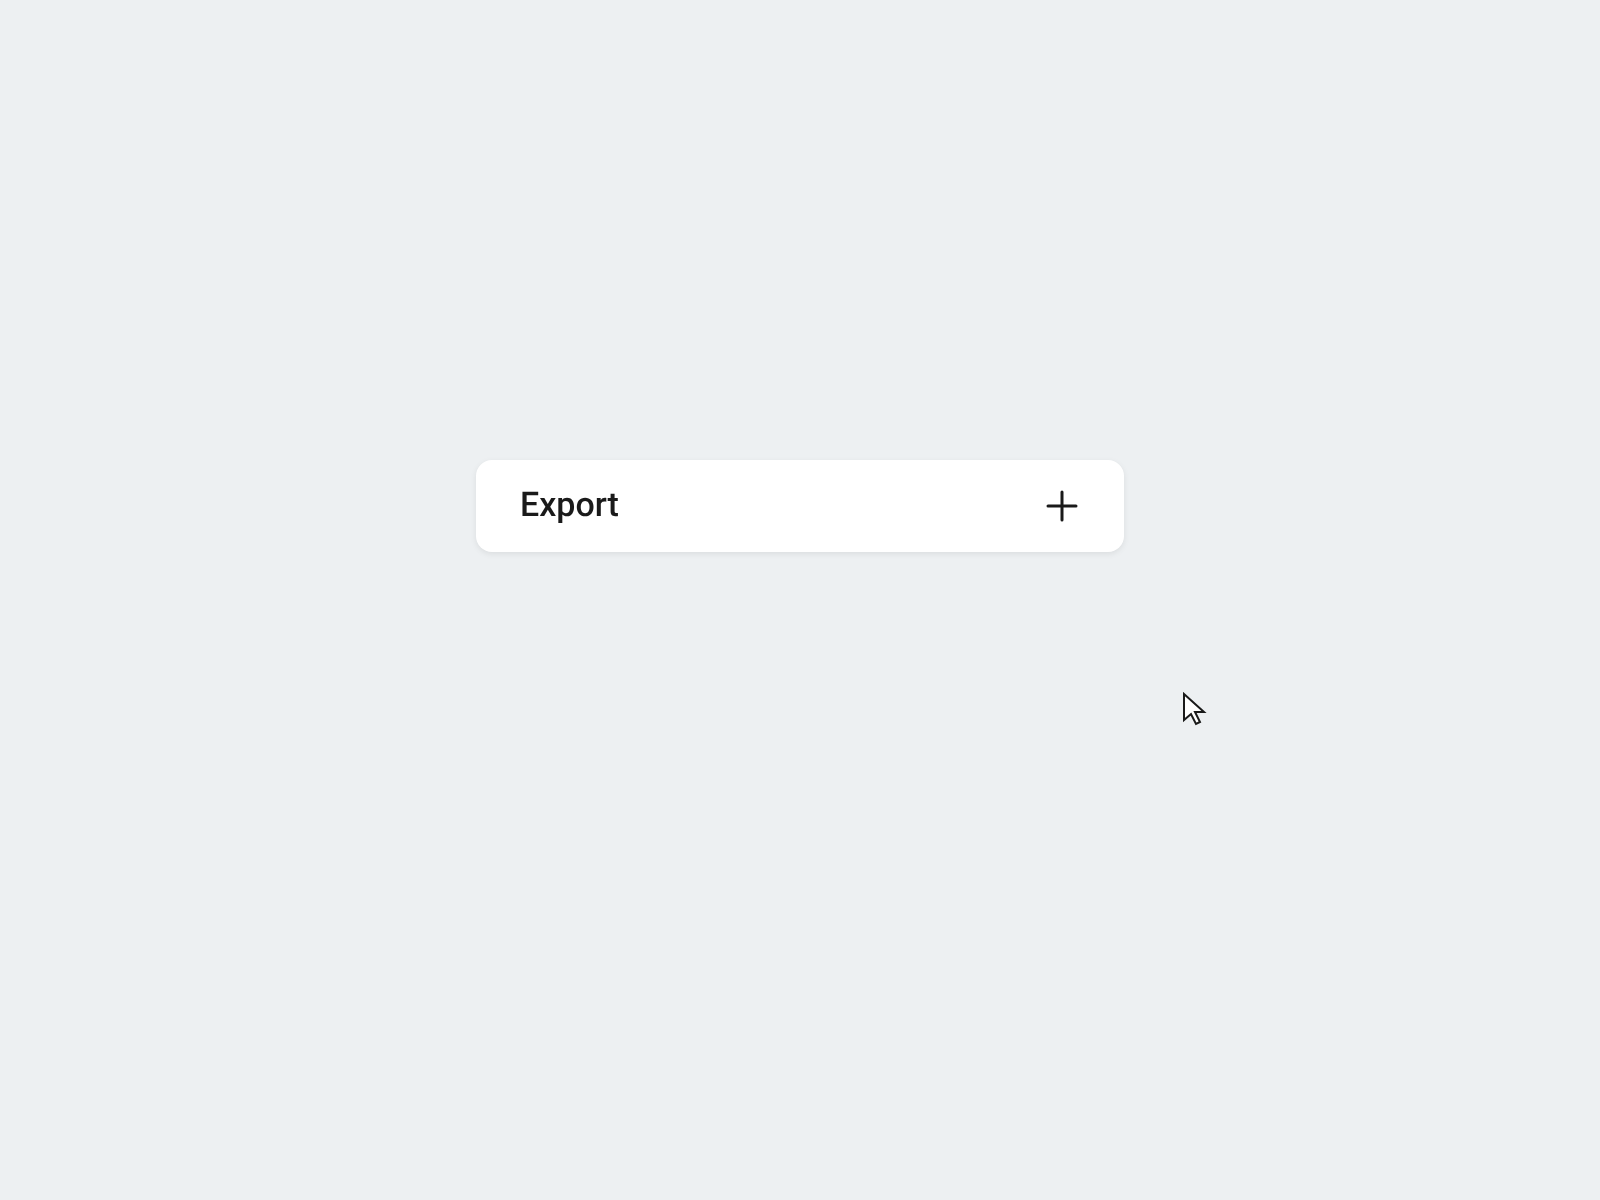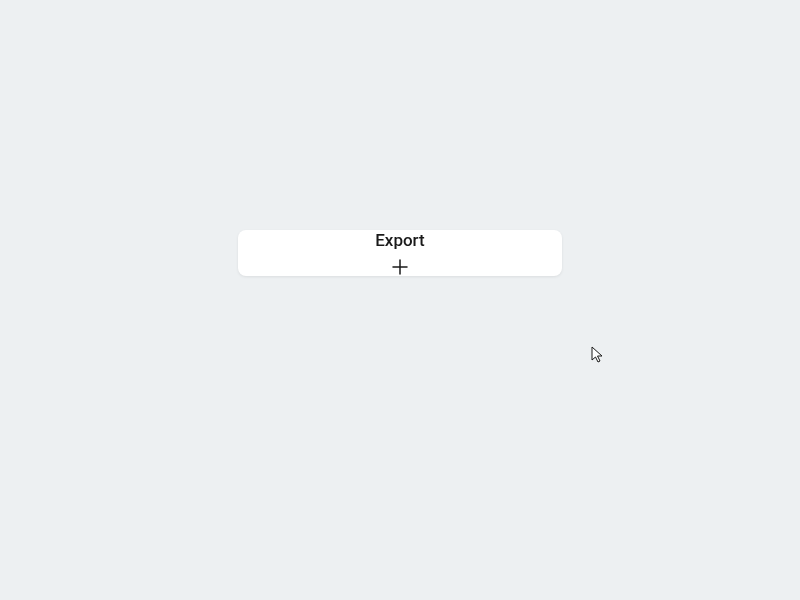--- a/index.html
+++ b/index.html
@@ -24,21 +24,20 @@
       width: 324px;
       height: 46px;
       background-color: #ffffff;
       border-radius: 8px;
       box-shadow: 0 1px 3px rgba(0, 0, 0, 0.08);
       display: flex;
       align-items: center;
       justify-content: space-between;
       padding: 0 22px;
       cursor: pointer;
-      flex-direction: column;
     }
 
     .accordion-label {
       font-size: 17px;
       font-weight: 500;
       color: #1a1a1a;
     }
 
     .plus-icon {
       width: 18px;

